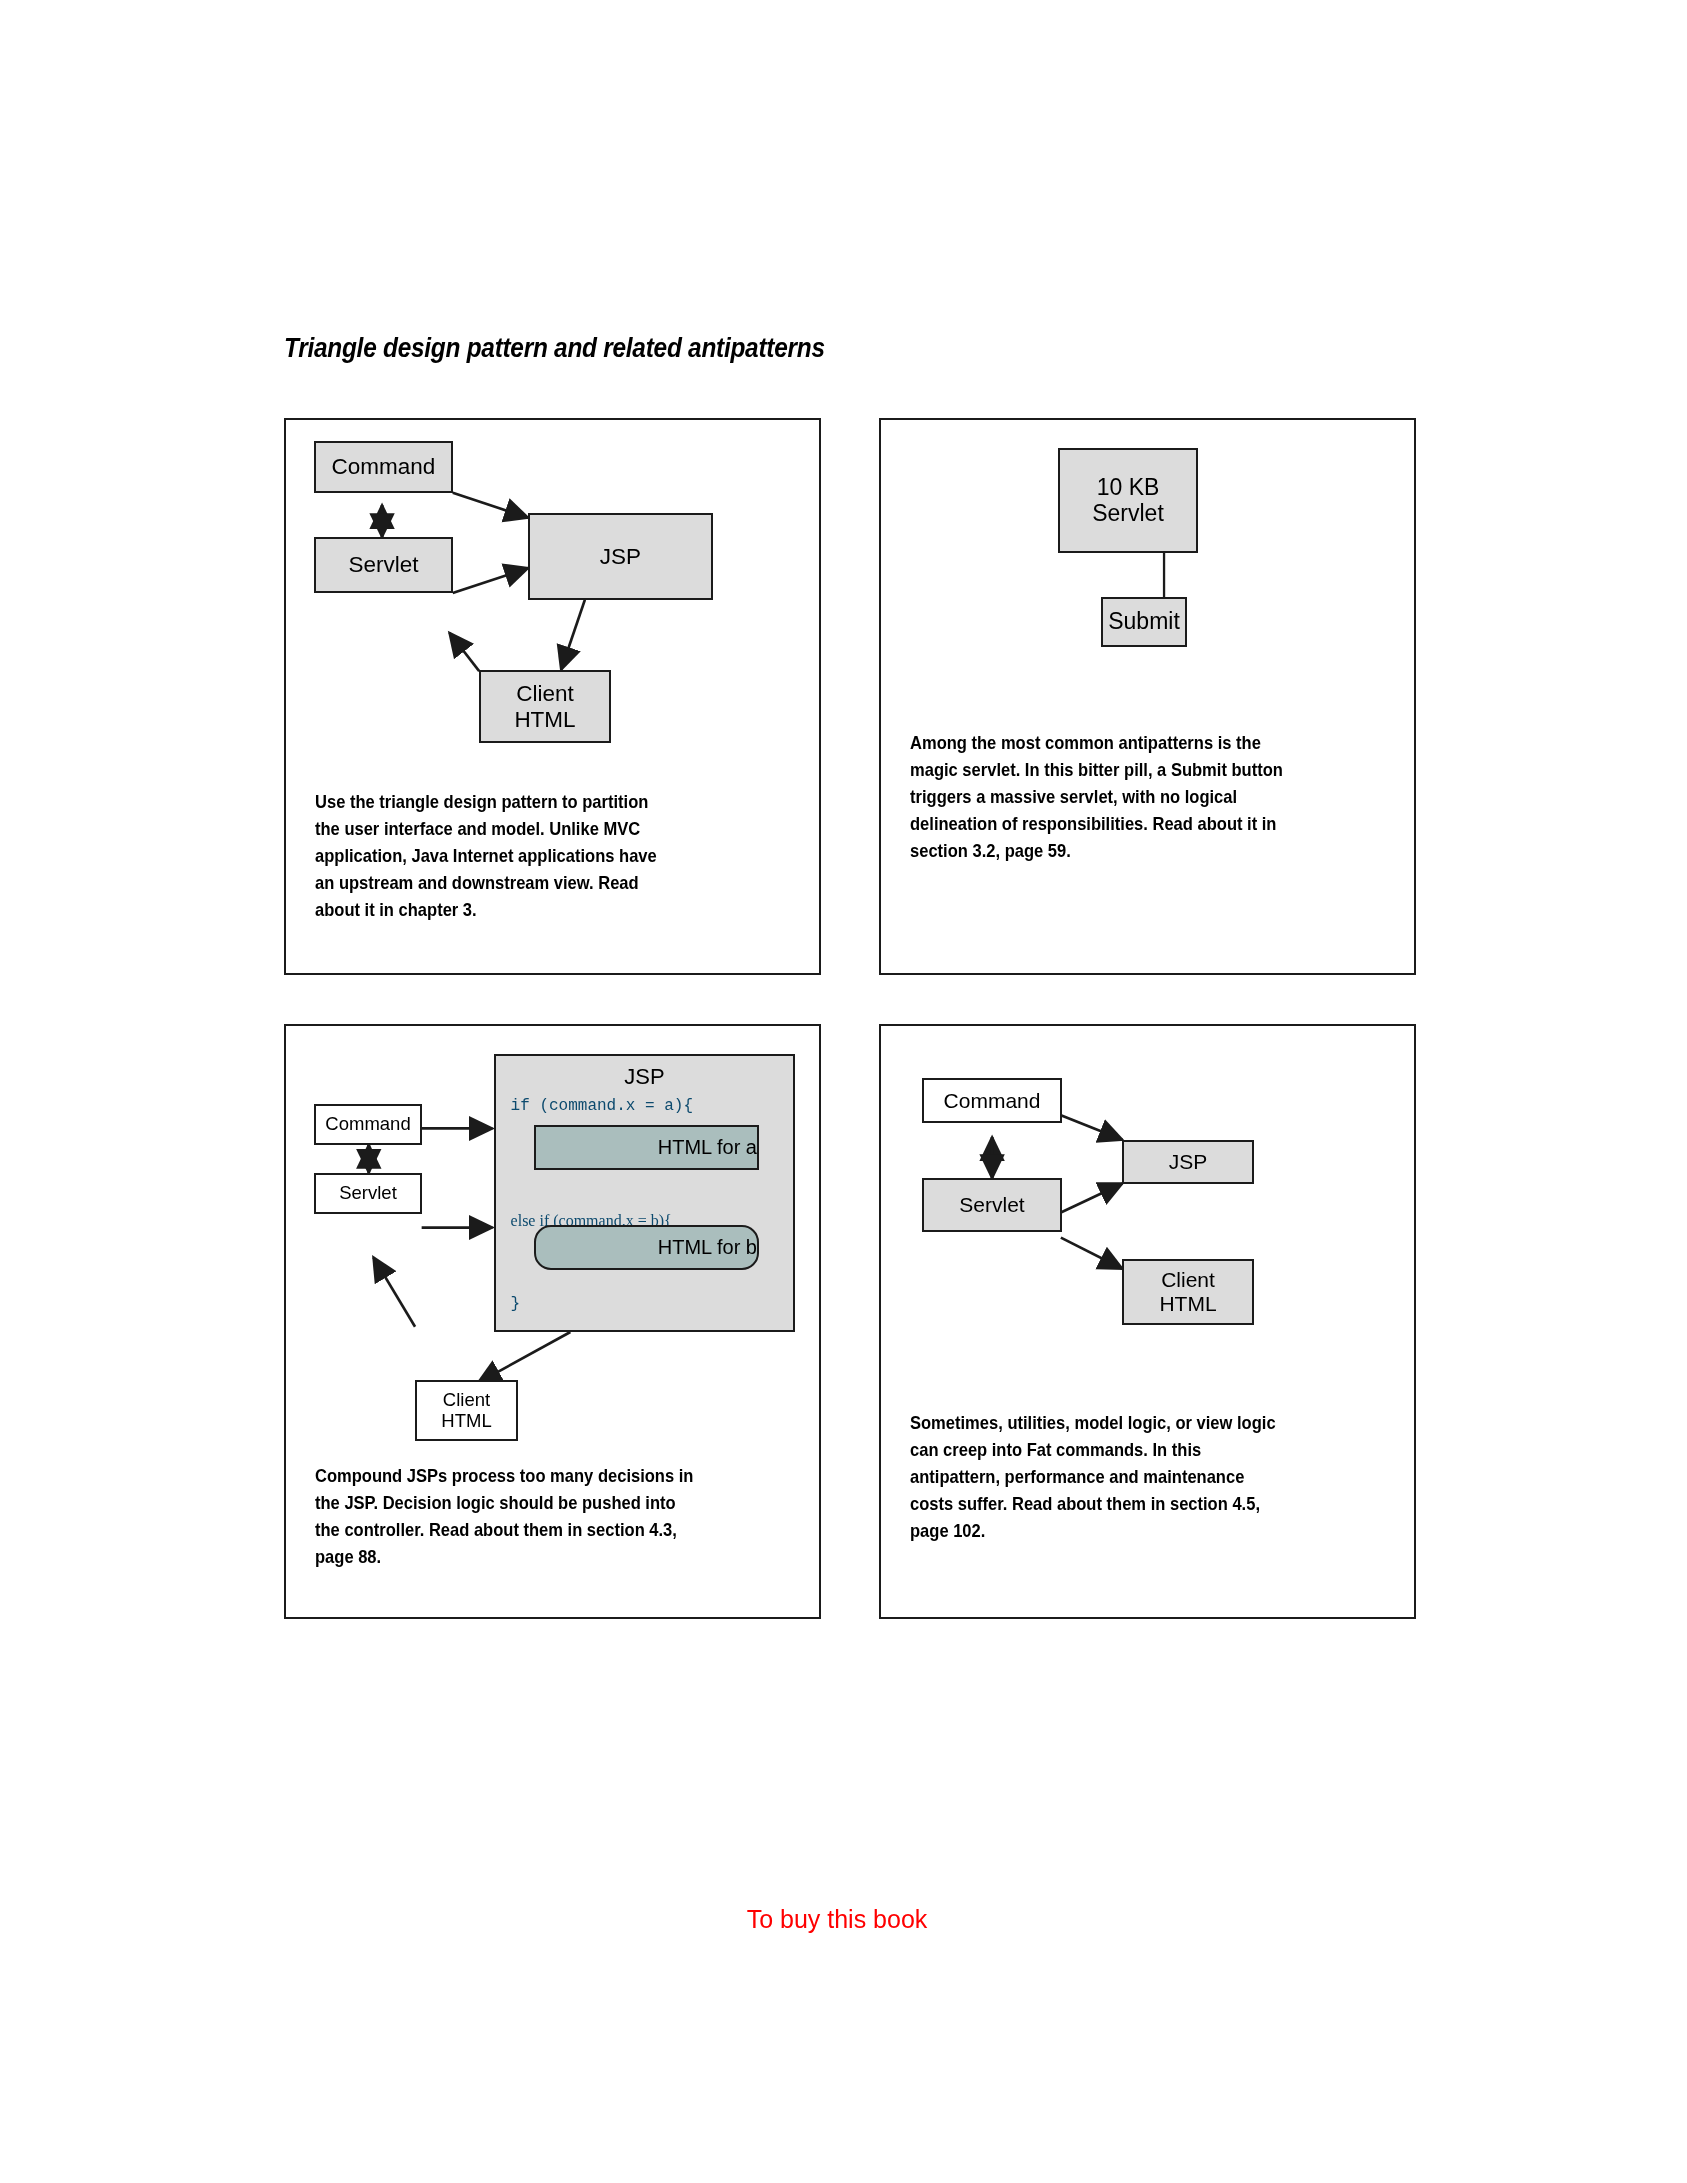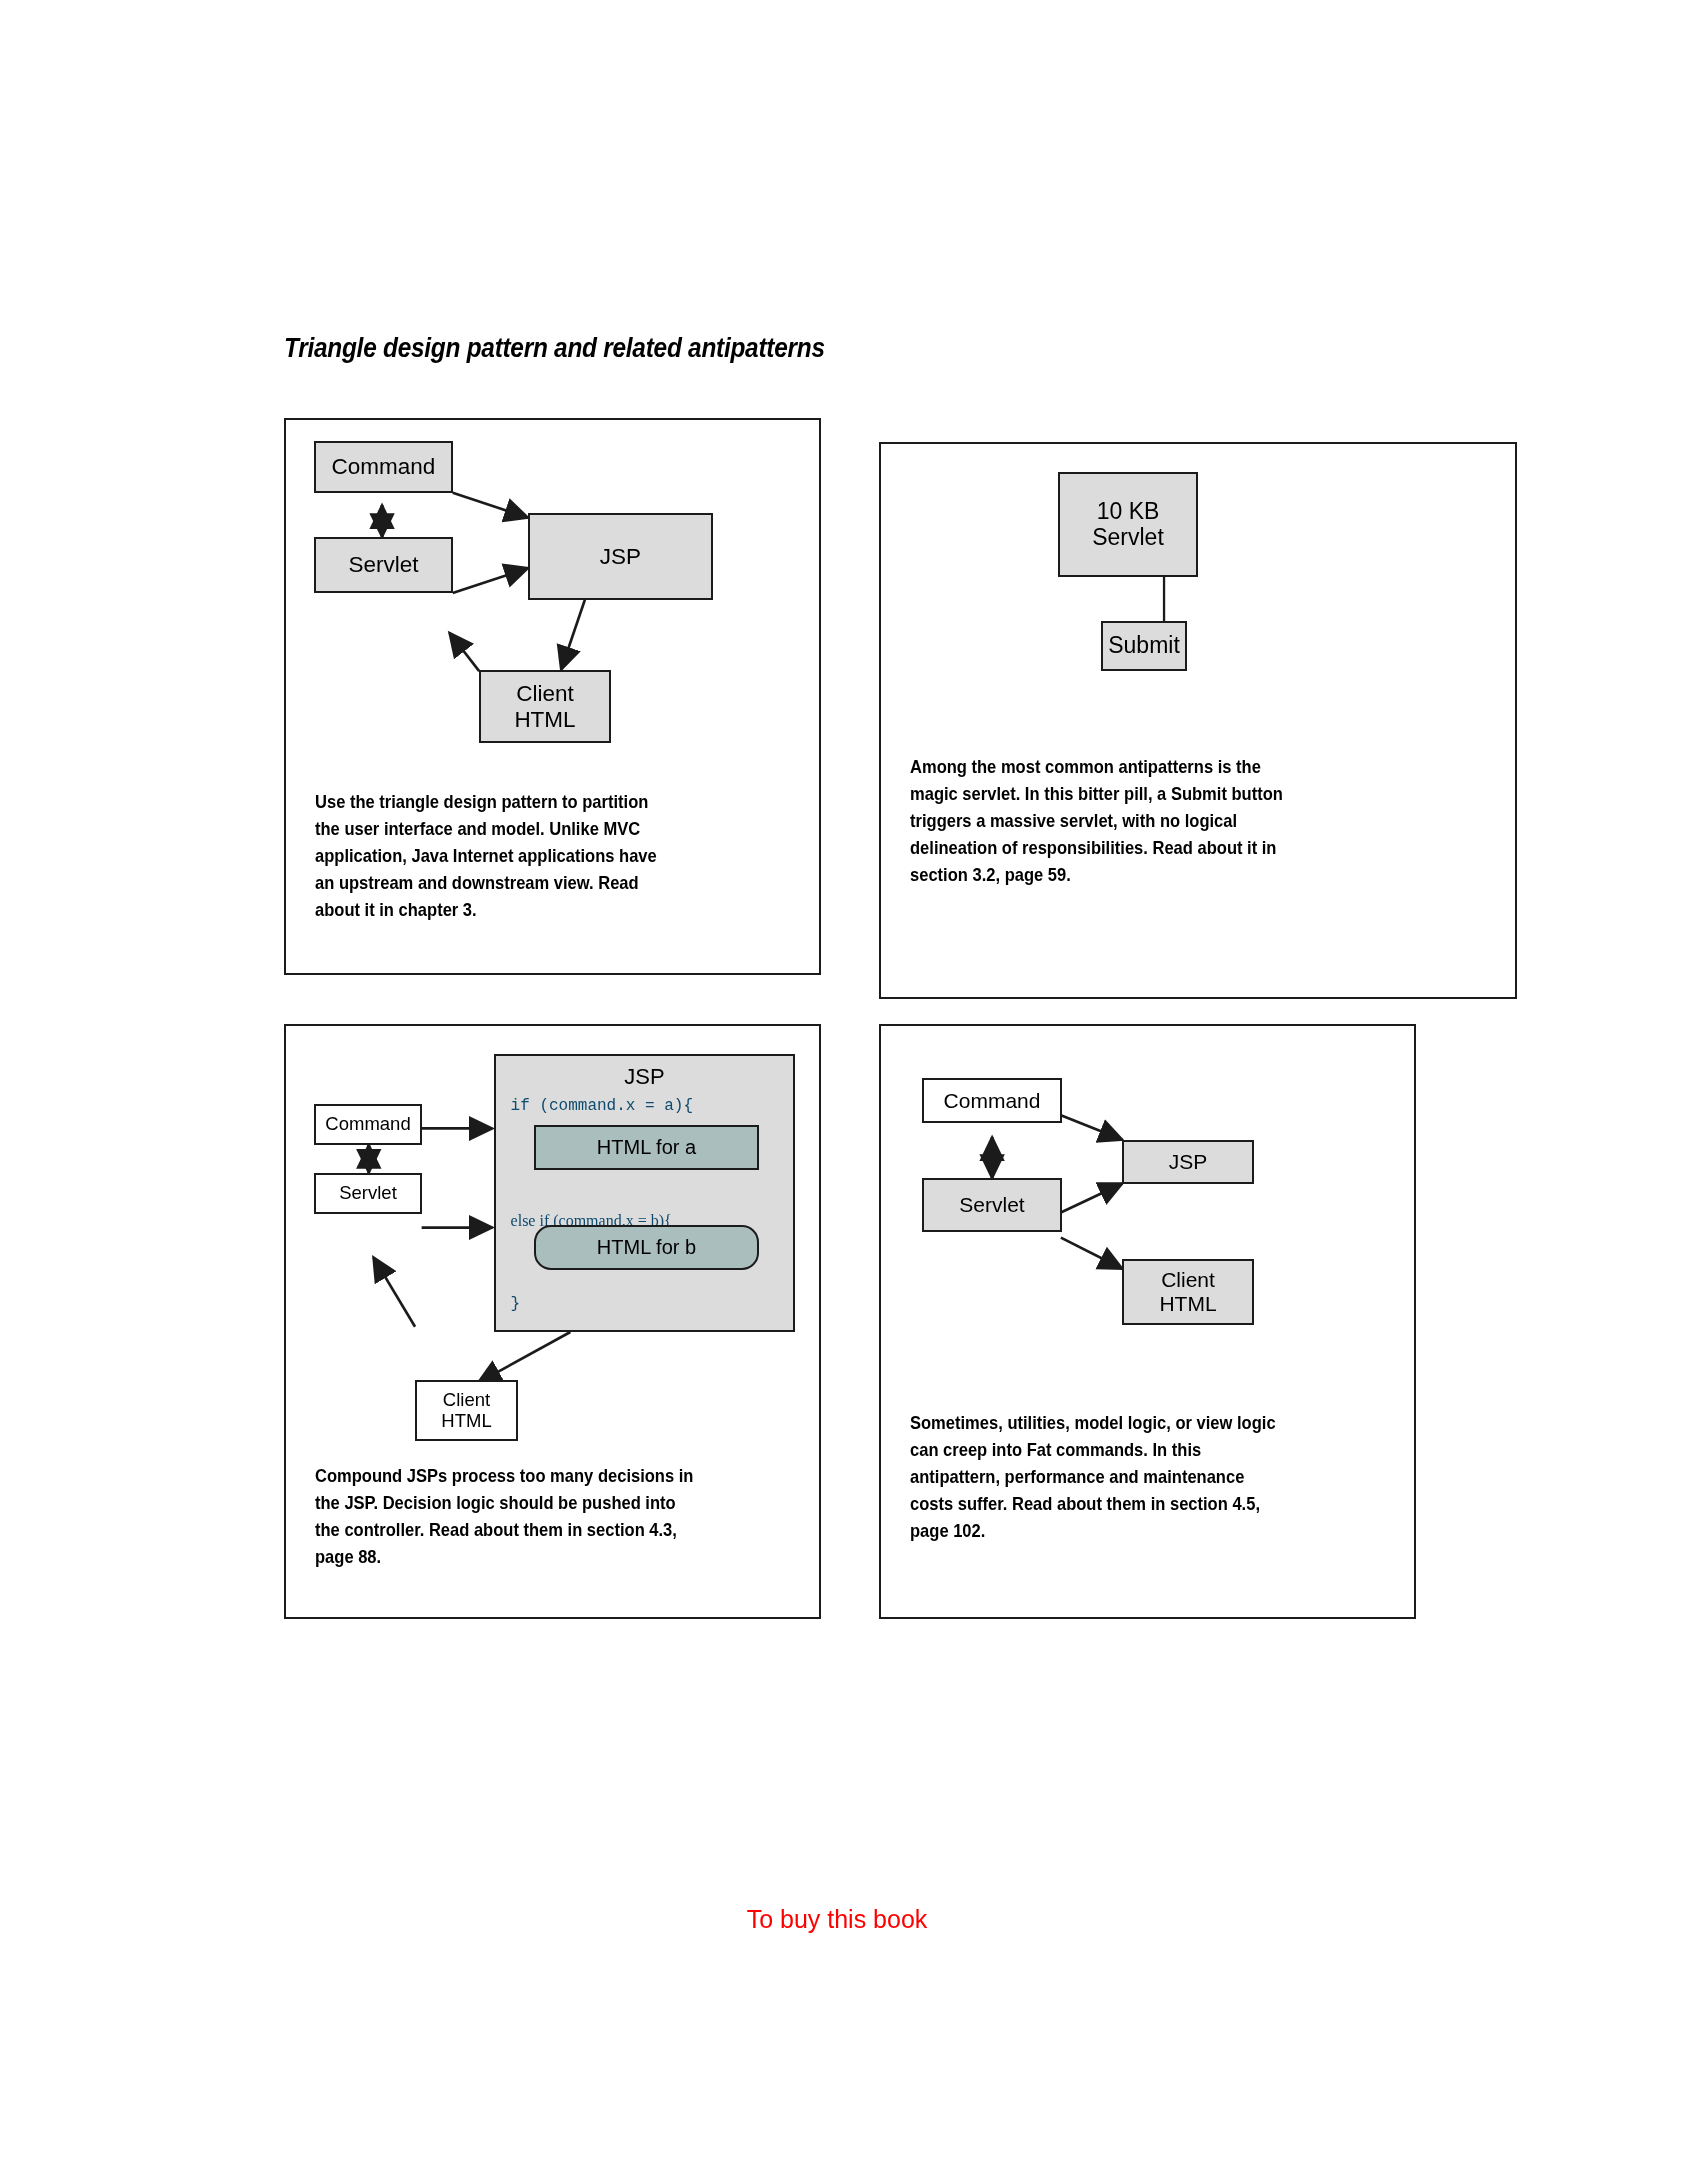--- a/index.html
+++ b/index.html
@@ -32,21 +32,21 @@
   }
 
   
   .panel {
     position: absolute;
     border: 2px solid #1b1b1b;
     background: #ffffff;
     box-sizing: border-box;
   }
   #panel-1 { left: 284px;  top: 418px;  width: 537px;  height: 557px; }
-  #panel-2 { left: 879px; top: 418px;  width: 638px;  height: 557px; margin-top: 24px; }
+  #panel-2 { left: 879px; top: 418px;  width: 537px;  height: 557px; }
   #panel-3 { left: 284px;  top: 1024px; width: 537px;  height: 595px; }
   #panel-4 { left: 879px; top: 1024px; width: 537px;  height: 595px; }
 
   .diagram {
     position: absolute;
     left: 0;
     top: 0;
     width: 100%;
     height: 100%;
     overflow: visible;
@@ -61,21 +61,21 @@
     align-items: center;
     justify-content: center;
     text-align: center;
     font-family: "Liberation Sans", sans-serif;
     color: #000000;
     line-height: 1.12;
     z-index: 3;
   }
   .node.gray  { background: #dcdcdc; }
   .node.white { background: #ffffff; }
-  .node.teal  { background: #aabebd; }
+  .node.teal  { background: #aabebd; justify-content: flex-end; }
 
   
   .caption {
     position: absolute;
     font-family: "Liberation Sans Narrow", "Liberation Sans", sans-serif;
     font-weight: bold;
     font-size: 19px;
     line-height: 1.42;
     color: #000000;
     transform: scaleX(0.87);

